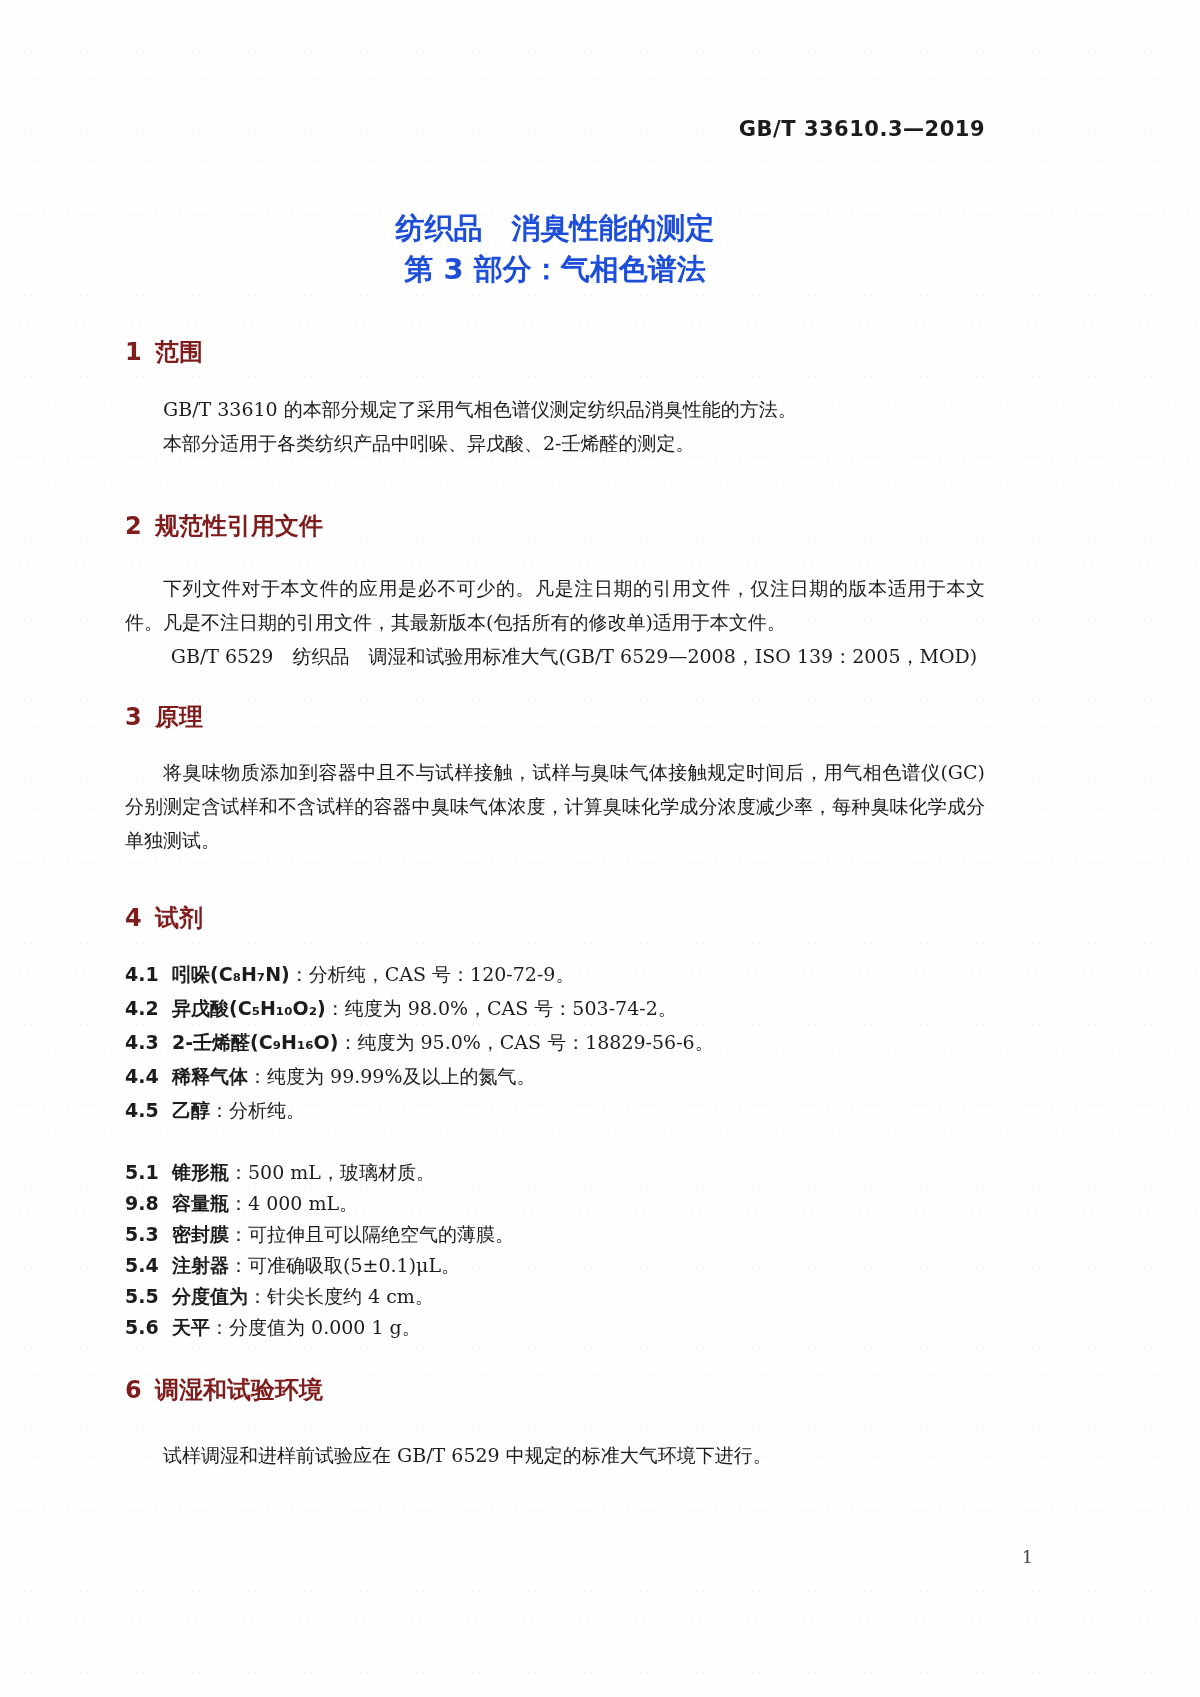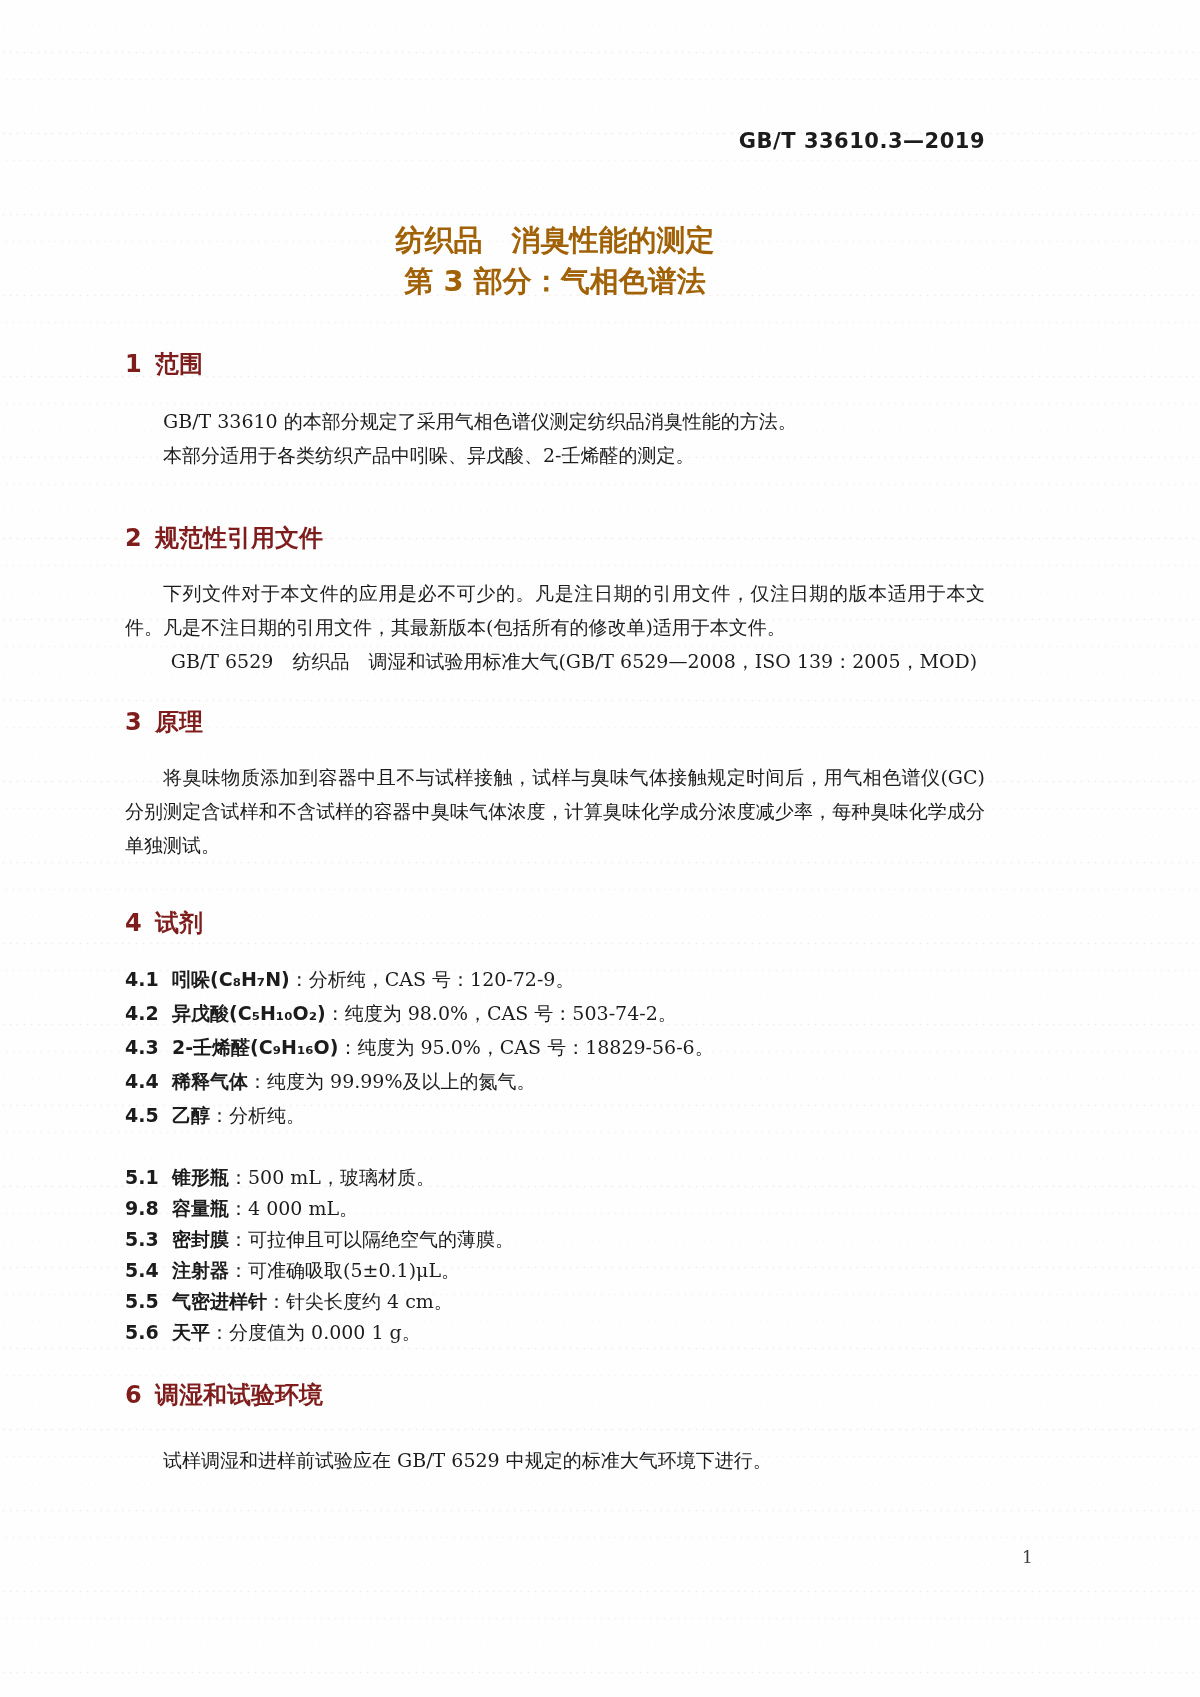--- a/index.html
+++ b/index.html
@@ -27,39 +27,39 @@
       radial-gradient(circle, rgba(190,205,140,0.16) 0.8px, transparent 1.1px),
       radial-gradient(circle, rgba(240,215,150,0.14) 0.8px, transparent 1.1px);
     background-size: 7px 81px, 7px 81px, 7px 81px;
     background-position: 0 12px, 3px 39px, 1px 66px;
     pointer-events: none;
   }
   .content {
     position: absolute;
     left: 125px;
     width: 860px;
-    top: 16px;
+    top: 4px;
   }
   .header-code {
     margin-top: 112px;
     text-align: right;
     font-family: "DejaVu Sans", "Liberation Sans", sans-serif;
     font-weight: bold;
     font-size: 21px;
     line-height: 26px;
     letter-spacing: 0.5px;
   }
   .doc-title {
     margin-top: 66px;
     text-align: center;
     font-family: "DejaVu Sans", "Liberation Sans", sans-serif;
     font-weight: bold;
     font-size: 29px;
     line-height: 41px;
-    color: #a16207;
+    color: #1d4ed8;
   }
   .sec-heading {
     font-family: "DejaVu Sans", "Liberation Sans", sans-serif;
     font-weight: bold;
     font-size: 24px;
     line-height: 28px;
     color: #7f1d1d;
   }
   .sec-num { display: inline-block; min-width: 30px; }
   .body-p {
@@ -91,21 +91,21 @@
   }
   .item-label {
     font-family: "DejaVu Sans", "Liberation Sans", sans-serif;
     font-weight: bold;
     font-size: 19px;
   }
   .item-text { font-size: 19px; }
   .m-sec1-h  { margin-top: 48px; }
   .m-sec1-p1 { margin-top: 26px; }
   .m-sec2-h  { margin-top: 52px; }
-  .m-sec2-p  { margin-top: 24px; }
+  .m-sec2-p  { margin-top: 31px; }
   .m-sec3-h  { margin-top: 30px; }
   .m-sec3-p  { margin-top: 24px; }
   .m-sec4-h  { margin-top: 47px; }
   .m-sec4-i  { margin-top: 25px; }
   .m-sec5-h  { margin-top: 22px; }
   .m-sec5-i  { margin-top: 30px; }
   .m-sec6-h  { margin-top: 33px; }
   .m-sec6-p  { margin-top: 34px; }
   .page-number {
     position: absolute;
@@ -164,21 +164,21 @@
         <div class="item"><span class="item-num">4.5</span><span class="item-label">乙醇</span><span class="item-text">：分析纯。</span></div>
       </div>
     </div>
 
     <div>
       <div class="m-sec5-i items-tight">
         <div class="item"><span class="item-num">5.1</span><span class="item-label">锥形瓶</span><span class="item-text">：500 mL，玻璃材质。</span></div>
         <div class="item"><span class="item-num">9.8</span><span class="item-label">容量瓶</span><span class="item-text">：4 000 mL。</span></div>
         <div class="item"><span class="item-num">5.3</span><span class="item-label">密封膜</span><span class="item-text">：可拉伸且可以隔绝空气的薄膜。</span></div>
         <div class="item"><span class="item-num">5.4</span><span class="item-label">注射器</span><span class="item-text">：可准确吸取(5±0.1)μL。</span></div>
-        <div class="item"><span class="item-num">5.5</span><span class="item-label">气密进样针</span><span class="item-text">：针尖长度约 4 cm。</span></div>
+        <div class="item"><span class="item-num">5.5</span><span class="item-label">分度值为</span><span class="item-text">：针尖长度约 4 cm。</span></div>
         <div class="item"><span class="item-num">5.6</span><span class="item-label">天平</span><span class="item-text">：分度值为 0.000 1 g。</span></div>
       </div>
     </div>
 
     <div>
       <div class="sec-heading m-sec6-h">
         <span class="sec-num">6</span><span>调湿和试验环境</span>
       </div>
       <p class="body-p m-sec6-p">试样调湿和进样前试验应在 GB/T 6529 中规定的标准大气环境下进行。</p>
     </div>

